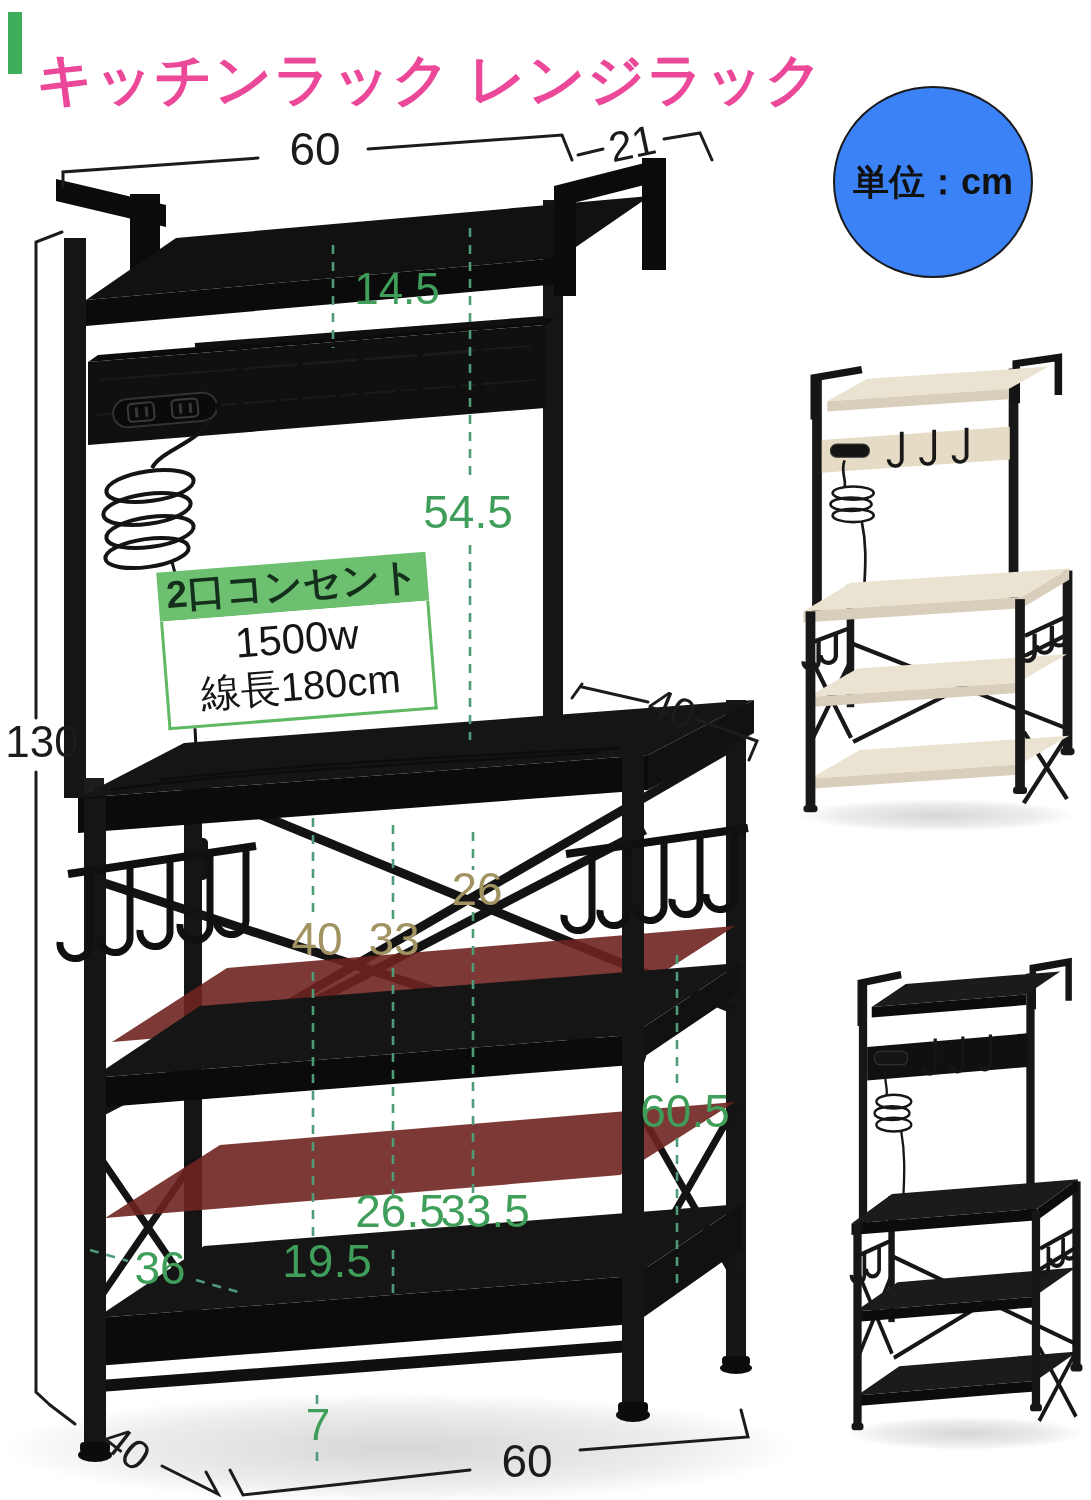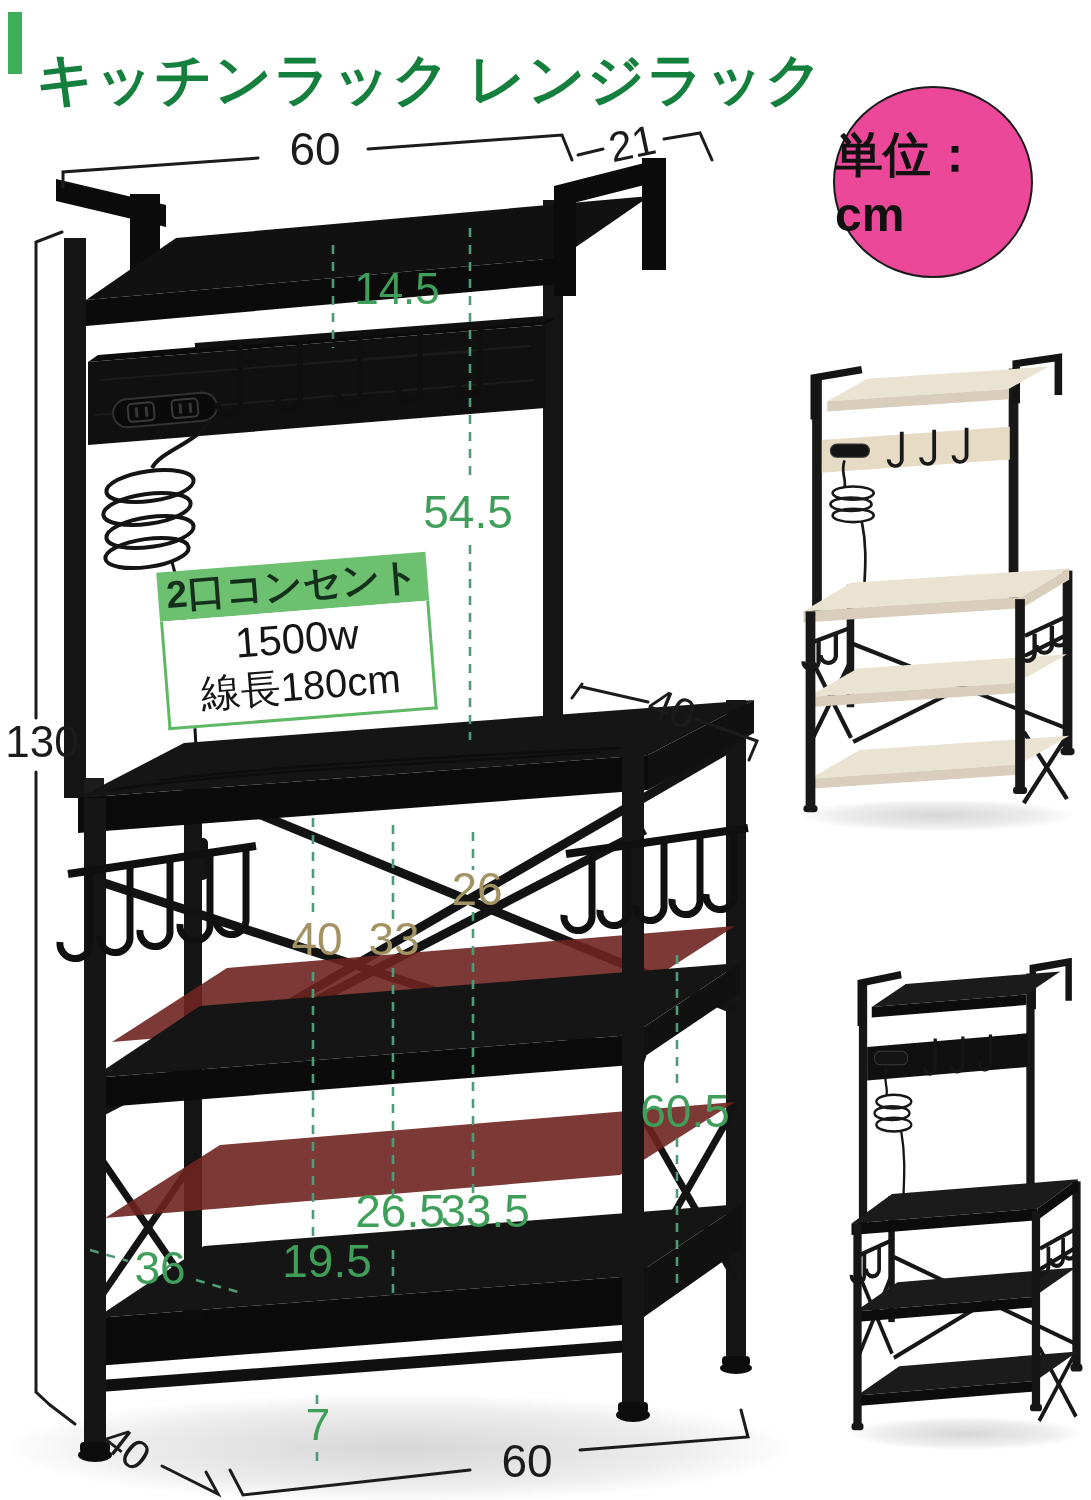--- a/index.html
+++ b/index.html
@@ -1,25 +1,25 @@
 <!DOCTYPE html>
 <html><head>
 <meta charset="utf-8">
 <style>
   html,body{margin:0;padding:0;background:#fff;}
   .canvas{position:relative;width:1091px;height:1500px;background:#ffffff;overflow:hidden;
           font-family:"Liberation Sans","DejaVu Sans",sans-serif;}
   
   .title-bar{position:absolute;left:8px;top:12px;width:14px;height:62px;background:#3fae5a;}
-  .page-title{position:absolute;left:36px;top:4px;font-size:57px;font-weight:900;color:#15803d;
+  .page-title{position:absolute;left:36px;top:4px;font-size:57px;font-weight:900;color:#ec4899;
               letter-spacing:1px;white-space:nowrap;}
   
   .unit-circle{position:absolute;left:833px;top:86px;width:196px;height:188px;border:2px solid #1a1a1a;
                border-radius:50%;display:flex;align-items:center;justify-content:center;
-               font-size:48px;font-weight:600;color:#111;background:#ec4899;}
+               font-size:36px;font-weight:600;color:#111;background:#3b82f6;}
   
   .outlet-badge{position:absolute;left:162px;top:562px;width:270px;transform:rotate(-4.5deg);
                 box-shadow:none;z-index:5;}
   .outlet-badge .hd{background:#6cc06f;color:#14301c;font-size:38px;font-weight:700;text-align:center;
                     padding:3px 0 4px;line-height:1.1;}
   .outlet-badge .bd{background:#ffffff;border:3px solid #5fb964;border-top:none;text-align:center;
                     color:#151515;padding:4px 0 8px;}
   .outlet-badge .bd .w{font-size:42px;line-height:1.15;}
   .outlet-badge .bd .c{font-size:40px;line-height:1.15;}
   

